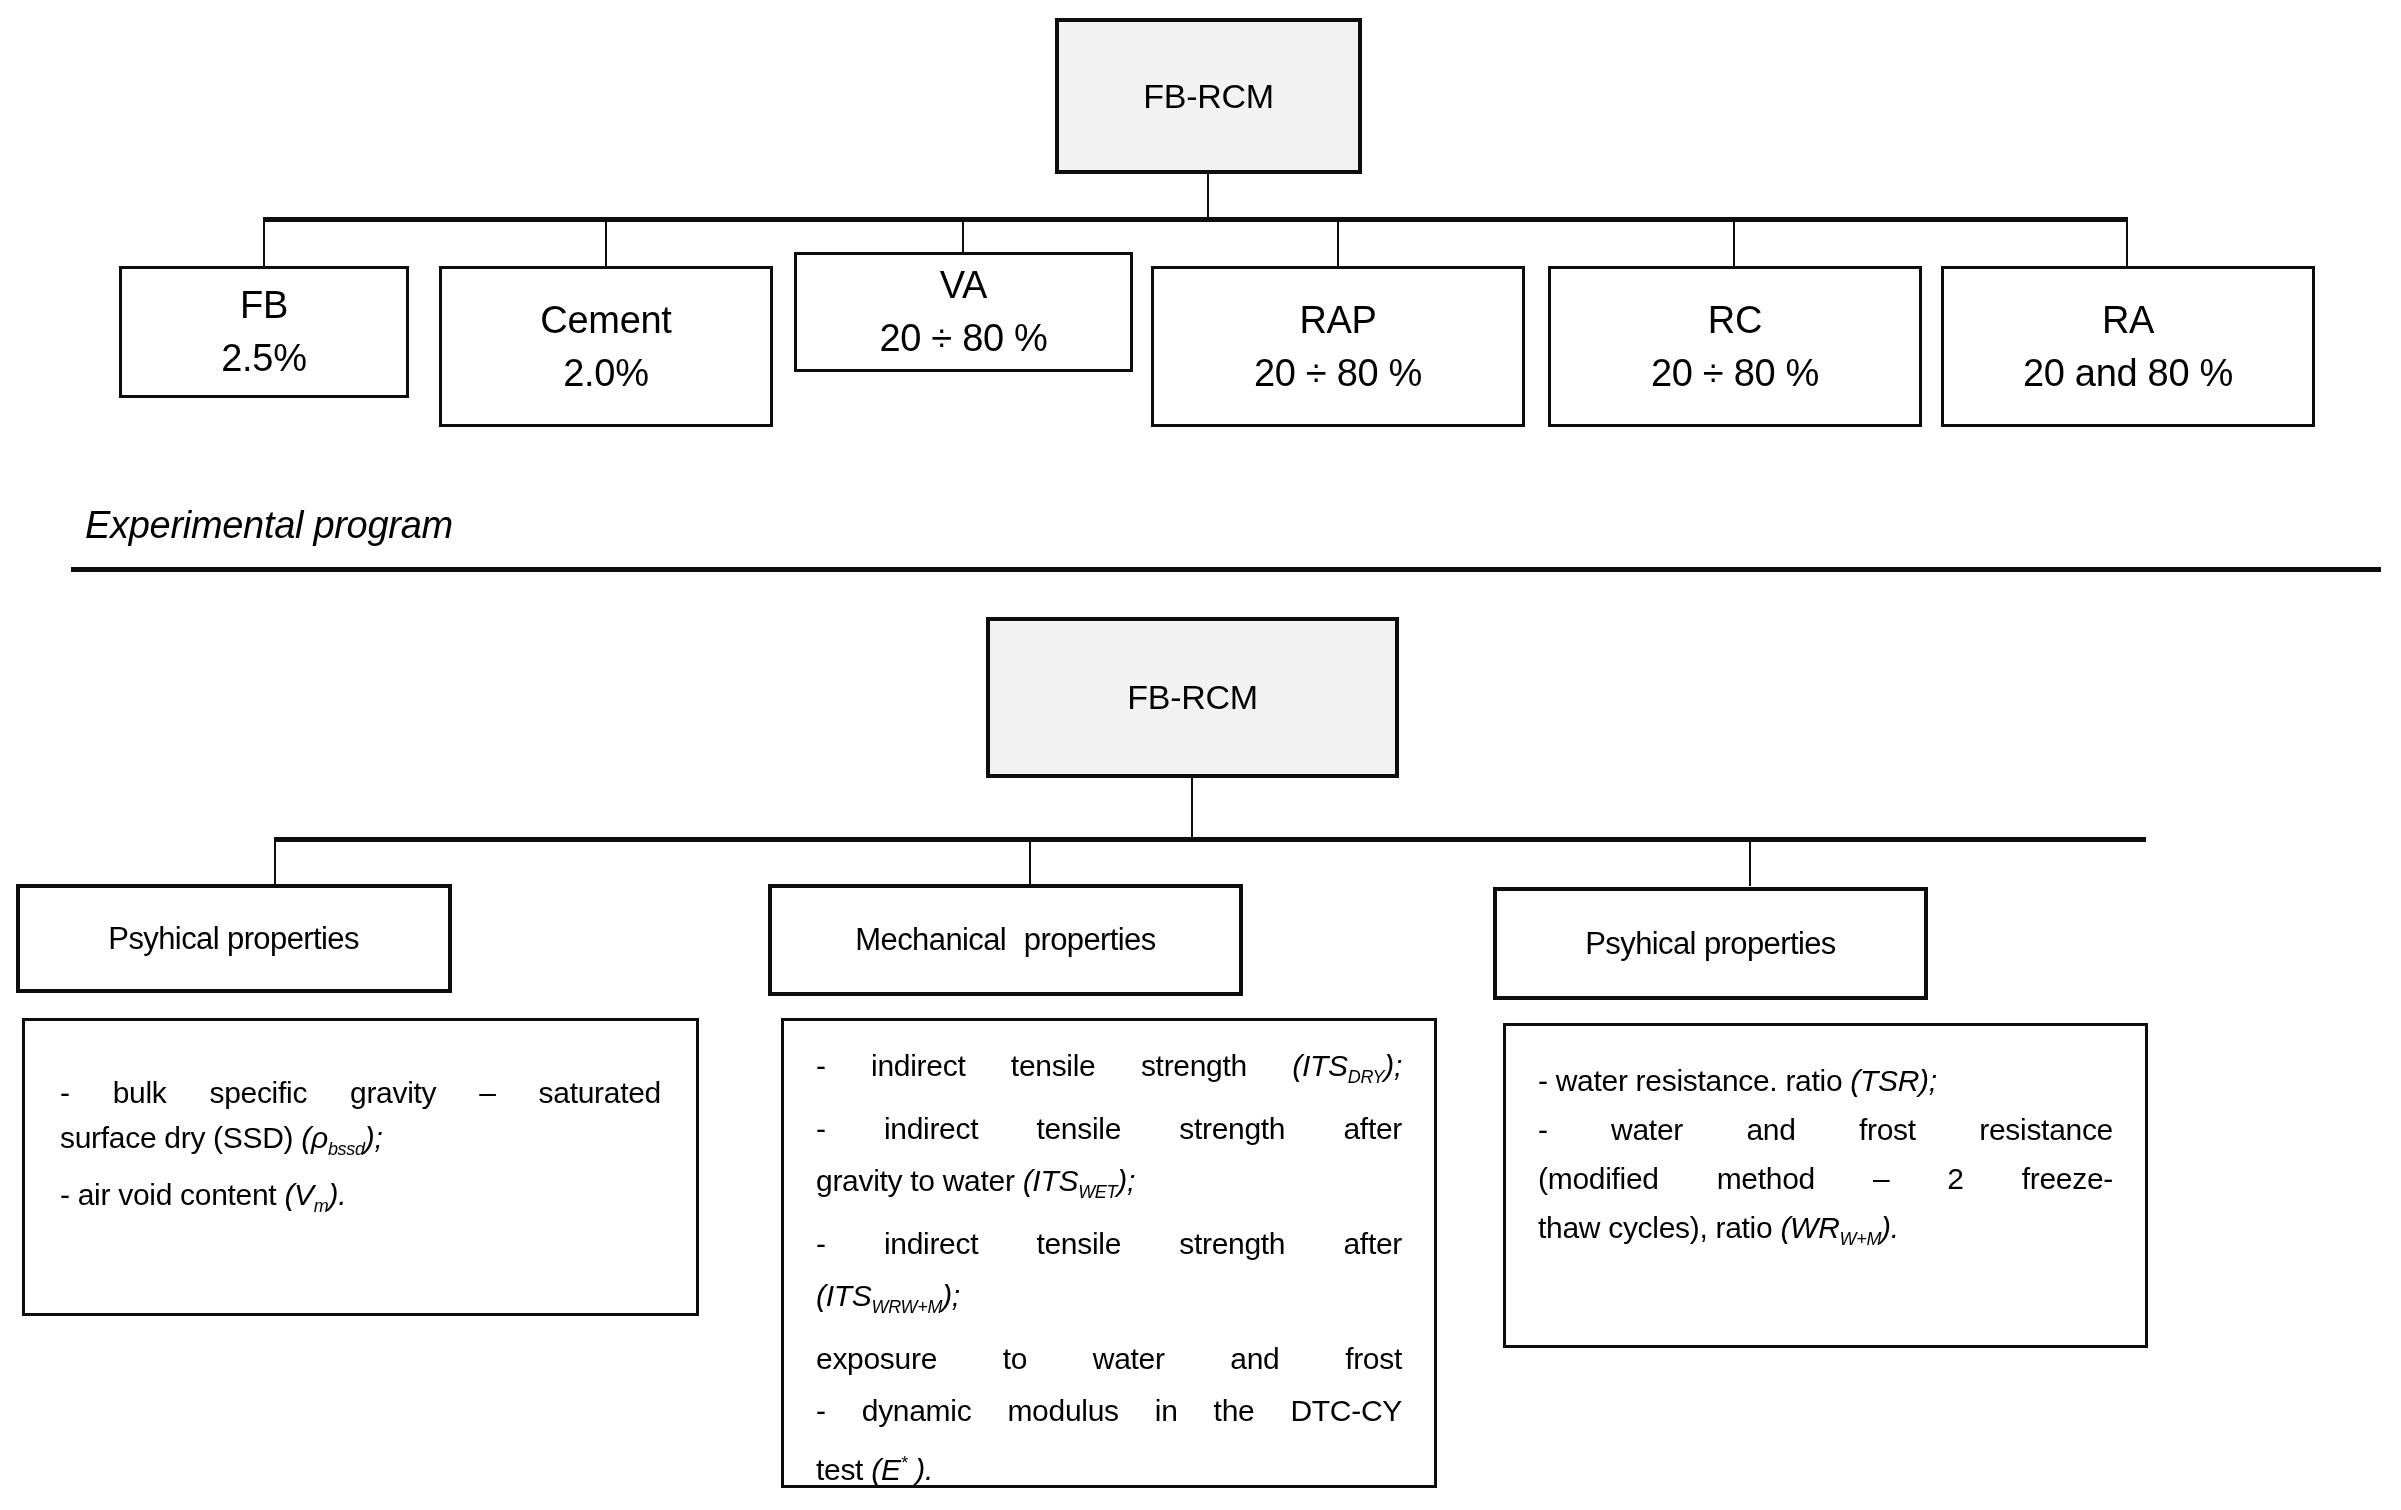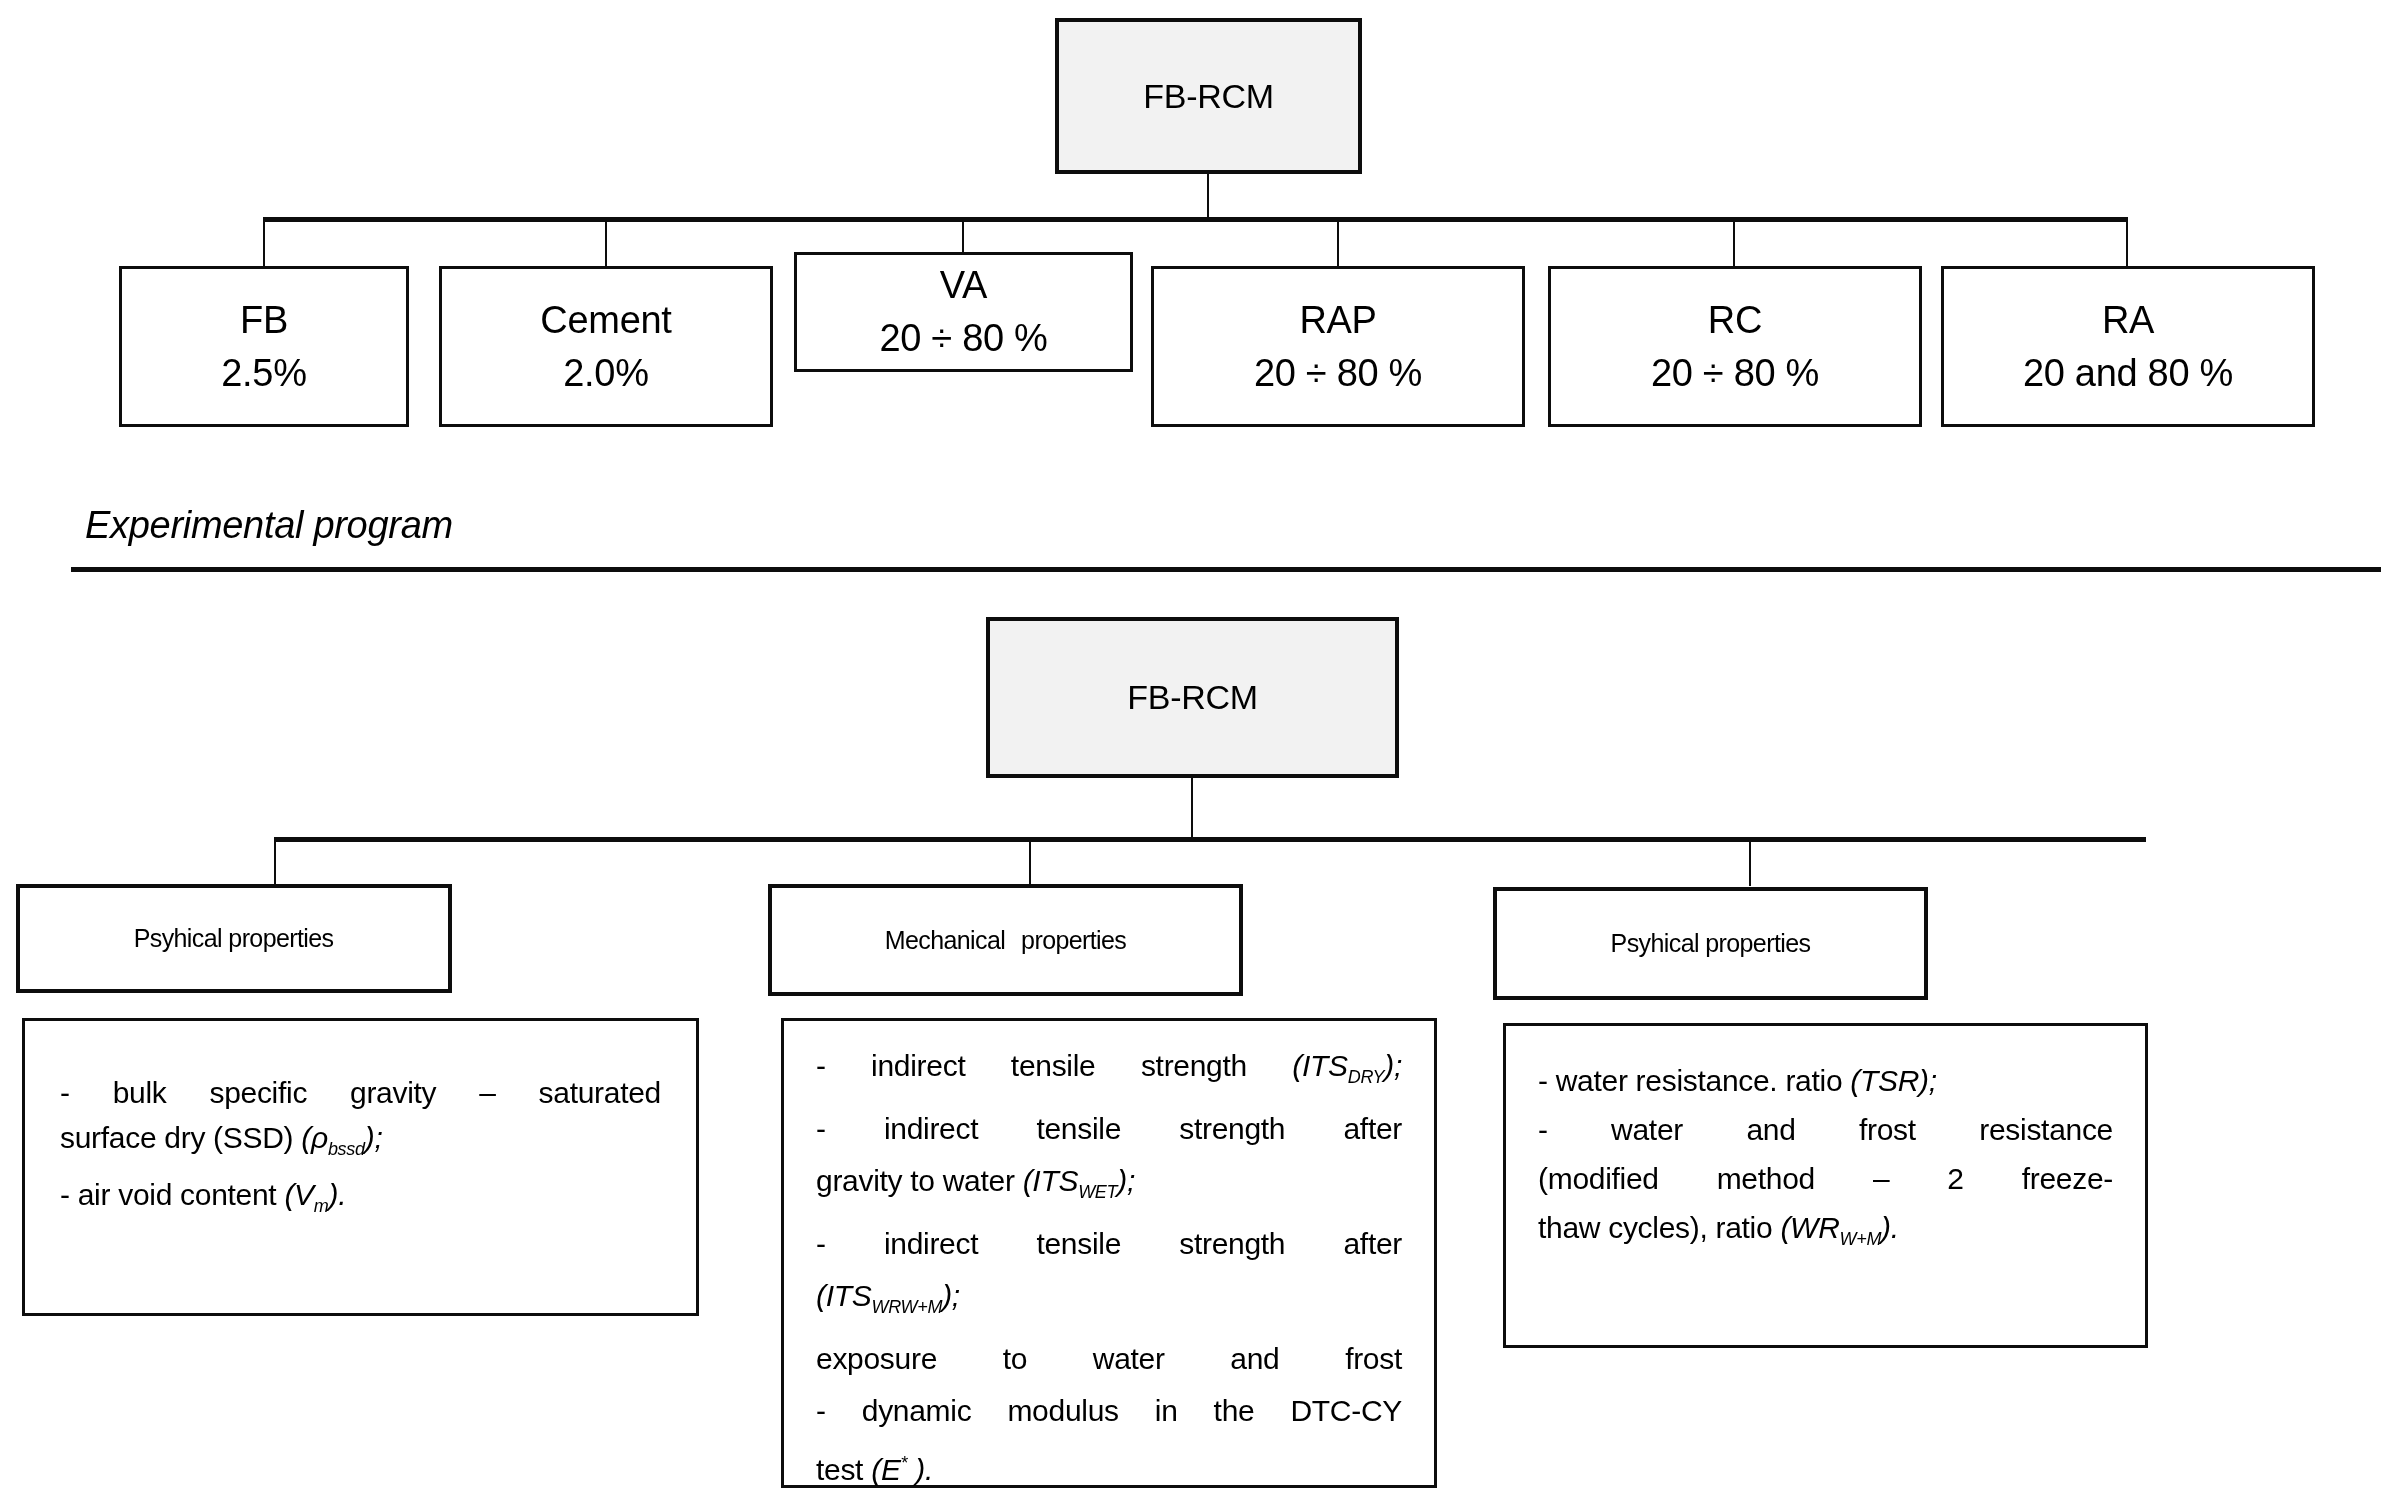--- a/index.html
+++ b/index.html
@@ -23,31 +23,31 @@
   .root{
     background:#f2f2f2;
     border-width:4.2px;
     font-size:34px;
     letter-spacing:-0.3px;
   }
   .r1{left:1055px;top:18px;width:307px;height:156px;}
   .r2{left:986px;top:617px;width:413px;height:161px;}
   .child{font-size:38px;letter-spacing:-0.3px;}
   .child .nm,.child .vl{line-height:53px;}
-  .b1{left:119px;top:266px;width:290px;height:161px;}
+  .b1{left:119px;top:266px;width:290px;height:132px;}
   .b2{left:439px;top:266px;width:334px;height:161px;}
   .b3{left:794px;top:252px;width:339px;height:120px;}
   .b4{left:1151px;top:266px;width:374px;height:161px;}
   .b5{left:1548px;top:266px;width:374px;height:161px;}
   .b6{left:1941px;top:266px;width:374px;height:161px;}
   .hdr{
     position:absolute;box-sizing:border-box;
     border:4.2px solid #0d0d0d;background:#fff;
     display:flex;align-items:center;justify-content:center;
-    font-size:25px;letter-spacing:-0.6px;text-align:center;
+    font-size:31px;letter-spacing:-0.6px;text-align:center;
   }
   .h1{left:15.6px;top:884px;width:436px;height:109px;}
   .h2{left:768px;top:884px;width:475px;height:112px;word-spacing:9.6px;}
   .h3{left:1493px;top:887px;width:435px;height:113px;}
   .content{
     position:absolute;box-sizing:border-box;
     border:3.6px solid #0d0d0d;background:#fff;
     font-size:30px;letter-spacing:-0.3px;
   }
   .cA{left:22px;top:1018px;width:677px;height:298px;padding:49px 35px 0 35px;}

